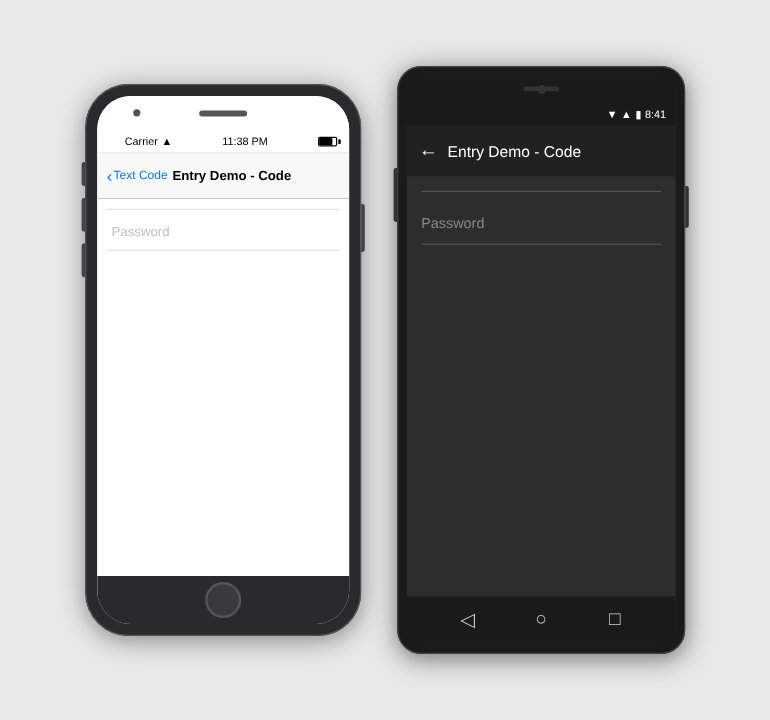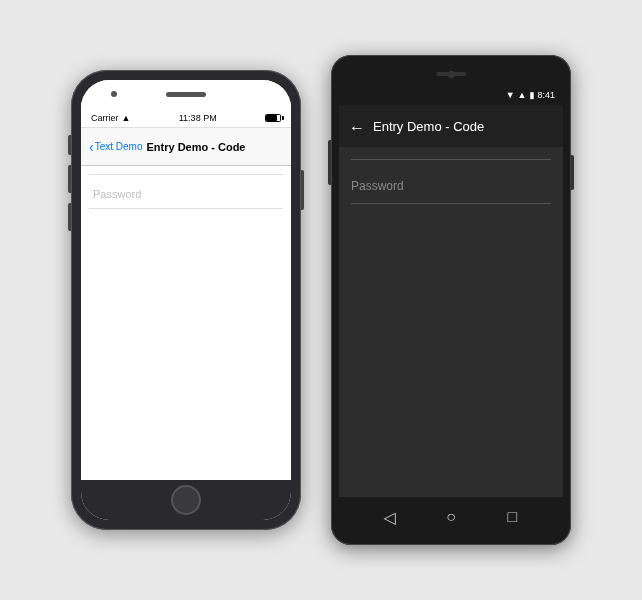--- a/index.html
+++ b/index.html
@@ -68,21 +68,21 @@
       height: 20px;
       background: #fff;
       display: flex;
       align-items: center;
       justify-content: space-between;
       padding: 0 10px;
       font-size: 9px;
       color: #000;
       border-bottom: 1px solid #e0e0e0;
     }
-    .ios-status-left { display: flex; align-items: flex-start; gap: 3px; }
+    .ios-status-left { display: flex; align-items: flex-start; gap: 3px; margin-left: 13px; }
     .ios-status-right { display: flex; align-items: center; gap: 2px; }
     .ios-battery {
       width: 16px;
       height: 8px;
       border: 1px solid #000;
       border-radius: 1.5px;
       position: relative;
       display: inline-block;
     }
     .ios-battery::after {
@@ -363,21 +363,21 @@
       <div class="ios-status-right">
         <div class="ios-battery">
           <div class="ios-battery-fill"></div>
         </div>
       </div>
     </div>
 
     <div class="ios-nav-bar">
       <div class="ios-back-btn">
         <span class="ios-back-chevron">‹</span>
-        <span>Text Demo</span>
+        <span>Text Code</span>
       </div>
       <span class="ios-nav-title">Entry Demo - Code</span>
     </div>
 
     <div class="ios-content">
       <div class="ios-divider"></div>
       <div class="ios-input-field">
         <span class="ios-placeholder">Password</span>
       </div>
     </div>

